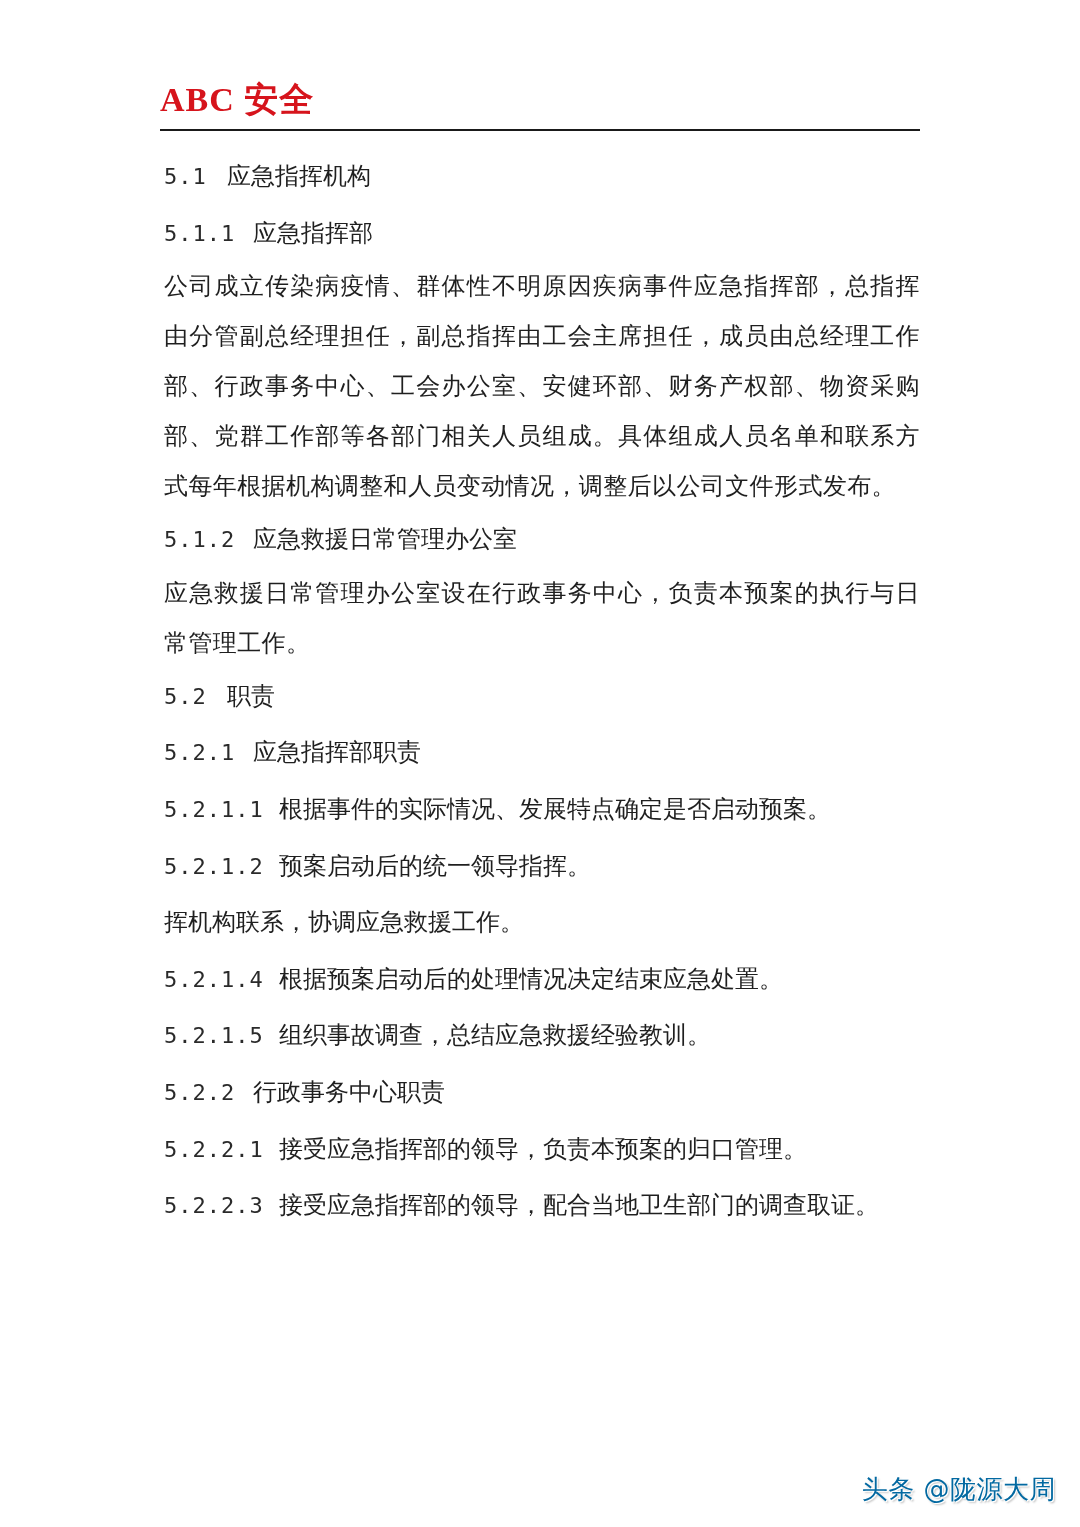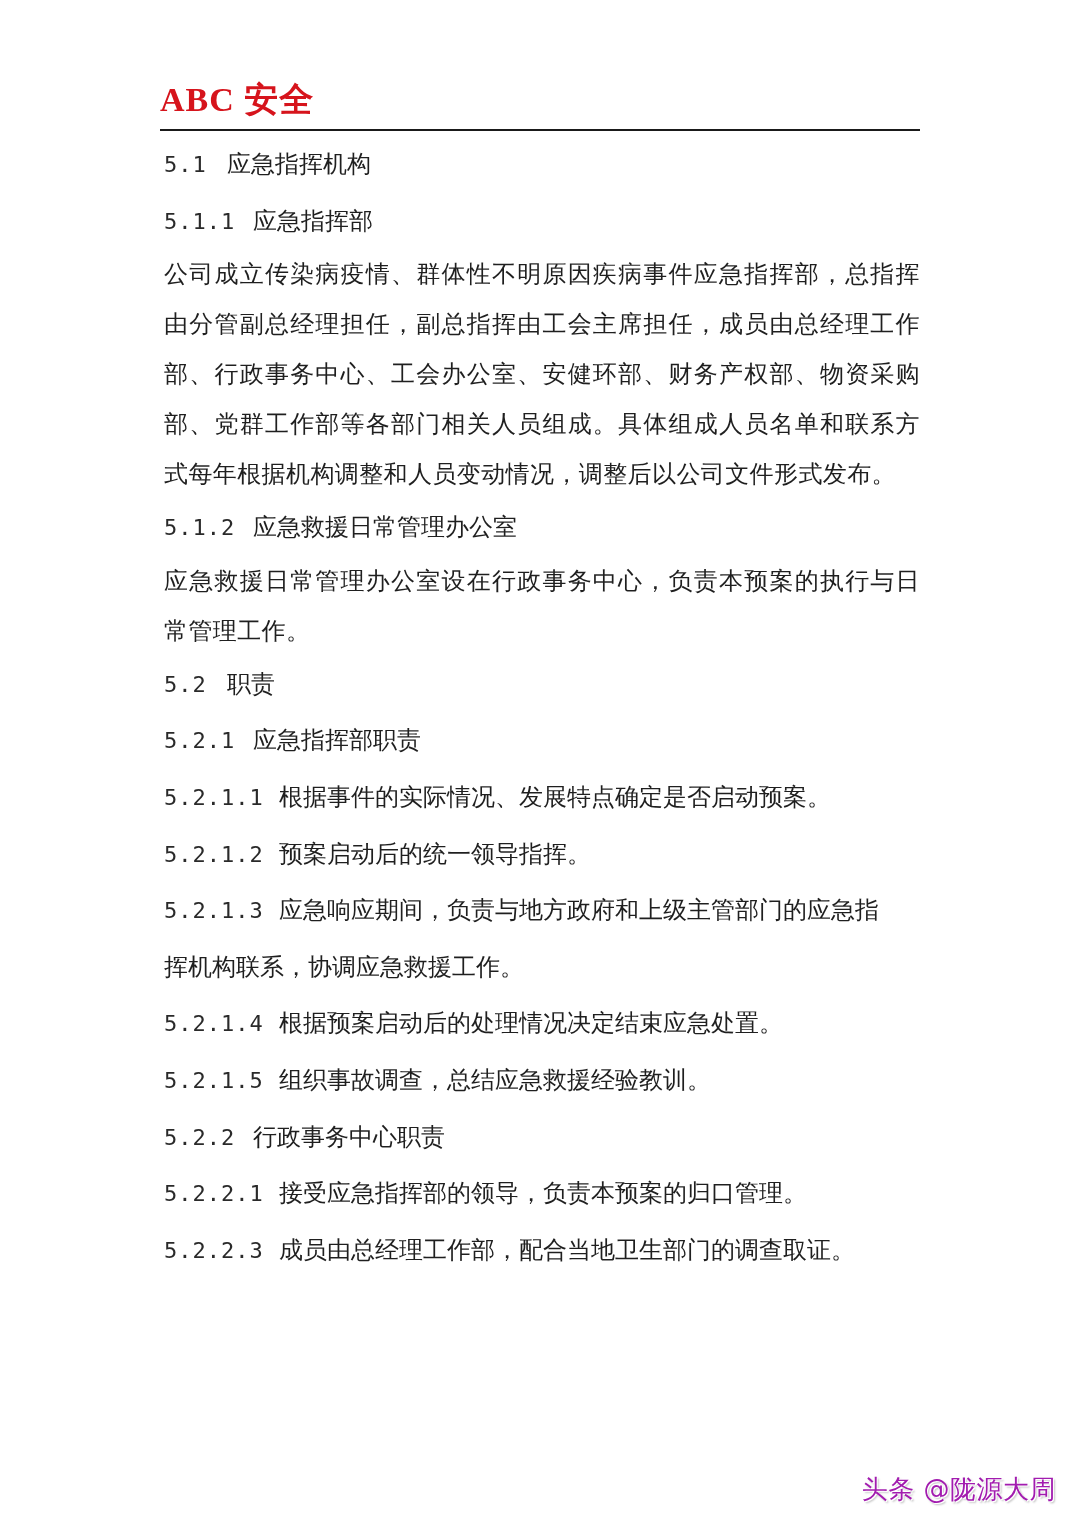--- a/index.html
+++ b/index.html
@@ -34,21 +34,21 @@
       position: absolute;
       left: 160px;
       top: 129px;
       width: 760px;
       height: 0;
       border-top: 2px solid #1a1a1a;
     }
     .content {
       position: absolute;
       left: 164px;
-      top: 136px;
+      top: 148px;
       width: 756px;
     }
     .line {
       font-size: 24px;
       line-height: 56.6px;
       height: 56.6px;
       white-space: nowrap;
       color: #1f1f1f;
     }
     .num {
@@ -68,21 +68,21 @@
       text-align-last: left;
       letter-spacing: 0.4px;
       color: #1f1f1f;
     }
     .watermark {
       position: absolute;
       right: 24px;
       top: 1472px;
       font-family: "DejaVu Sans", "Liberation Sans", sans-serif;
       font-size: 26px;
-      color: #a21caf;
+      color: #0369a1;
       text-shadow: 1px 1px 0 #fff, -1px -1px 0 #fff, 2px 2px 2px rgba(0,0,0,0.25);
       letter-spacing: 0.5px;
     }
   </style>
 </head>
 <body>
 
 <div class="page-header">
   <div class="page-title">ABC 安全</div>
 </div>
@@ -115,41 +115,38 @@
   </div>
 
   <div class="line">
     <span class="num w3">5.2.1.1</span><span>根据事件的实际情况、发展特点确定是否启动预案。</span>
   </div>
 
   <div class="line">
     <span class="num w3">5.2.1.2</span><span>预案启动后的统一领导指挥。</span>
   </div>
 
-  <div class="line">
-    <span class="num w3">5.2.1.3</span><span>应急响应期间，负责与地方政府和上级主管部门的应急指</span>
-  </div>
   <div class="line">挥机构联系，协调应急救援工作。</div>
 
   <div class="line">
     <span class="num w3">5.2.1.4</span><span>根据预案启动后的处理情况决定结束应急处置。</span>
   </div>
 
   <div class="line">
     <span class="num w3">5.2.1.5</span><span>组织事故调查，总结应急救援经验教训。</span>
   </div>
 
   <div class="line">
     <span class="num w2">5.2.2</span><span>行政事务中心职责</span>
   </div>
 
   <div class="line">
     <span class="num w3">5.2.2.1</span><span>接受应急指挥部的领导，负责本预案的归口管理。</span>
   </div>
 
 
   <div class="line">
-    <span class="num w3">5.2.2.3</span><span>成员由总经理工作部，配合当地卫生部门的调查取证。</span>
+    <span class="num w3">5.2.2.3</span><span>接受应急指挥部的领导，配合当地卫生部门的调查取证。</span>
   </div>
 
 </div>
 
 <div class="watermark">头条 @陇源大周</div>
 
 </body></html>

